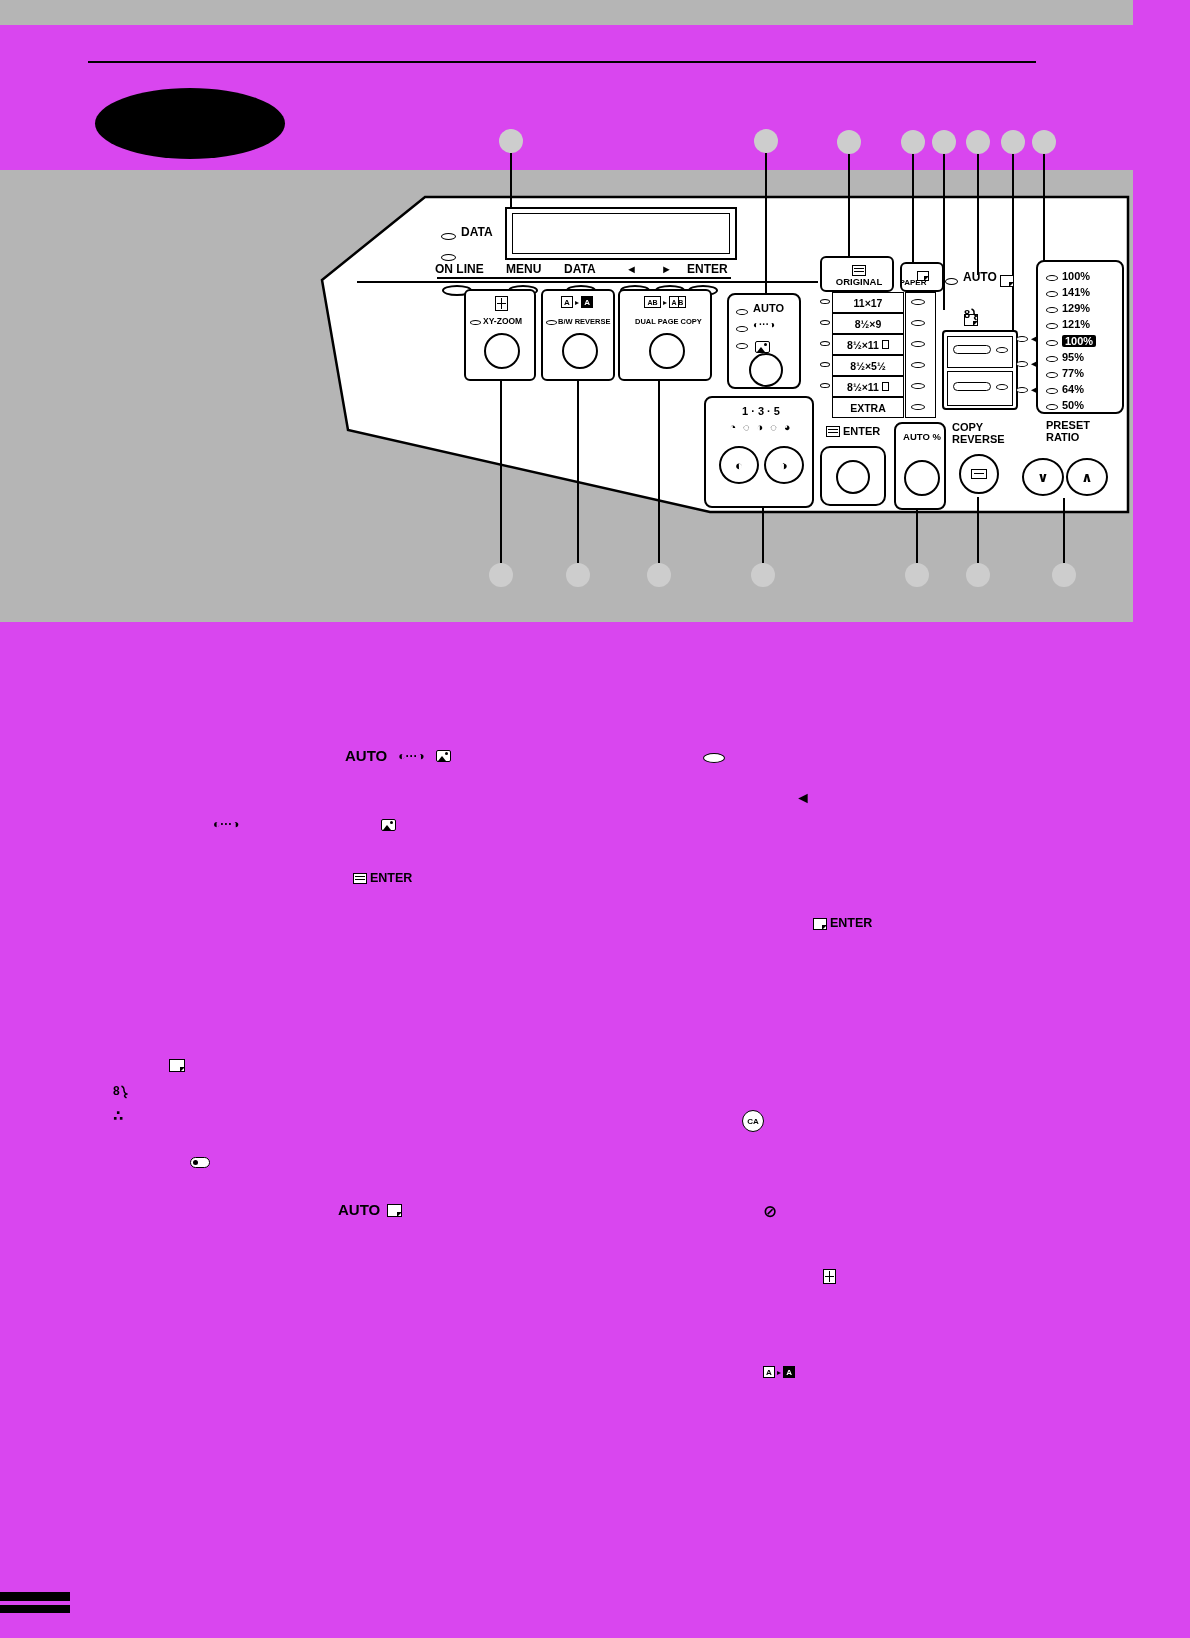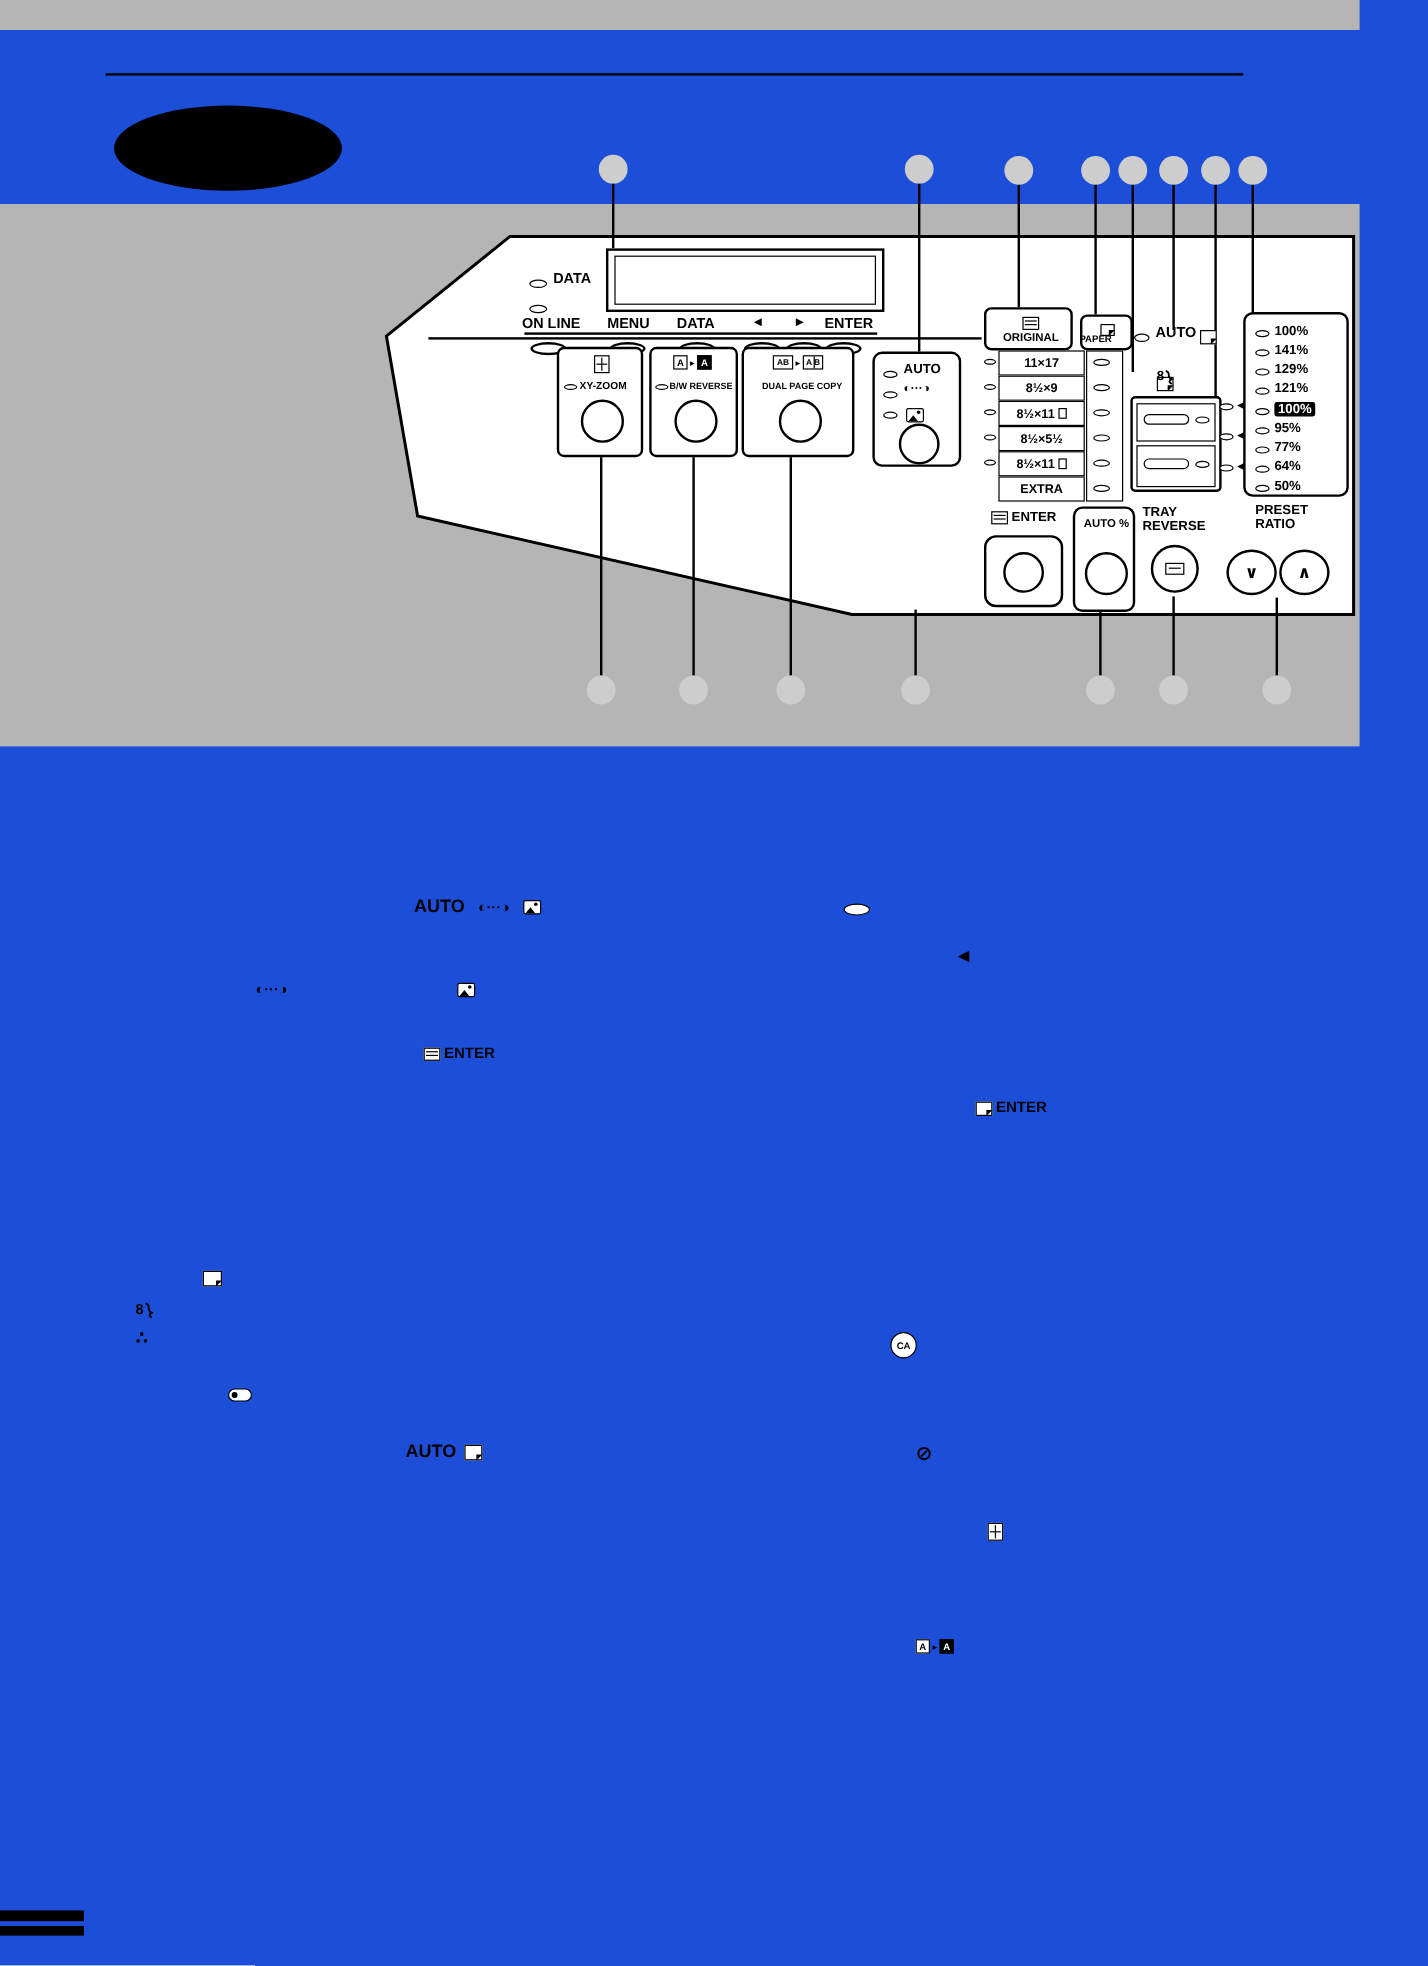--- a/index.html
+++ b/index.html
@@ -1,16 +1,16 @@
 <!DOCTYPE html>
 <html><head>
 <meta charset="utf-8">
 <style>
   html,body{margin:0;padding:0;background:#fff;}
-  .page{position:relative;width:1190px;height:1638px;background:#1d4ed8;overflow:hidden;
+  .page{position:relative;width:1190px;height:1638px;background:#d946ef;overflow:hidden;
         font-family:"Liberation Sans","DejaVu Sans",sans-serif;color:#000;}
   .abs{position:absolute;box-sizing:border-box;}
   .line{position:absolute;background:#000;}
   .oval{position:absolute;border:2px solid #000;border-radius:50%;background:#fff;box-sizing:border-box;}
   .oval.thin{border-width:1.5px;}
   .box{position:absolute;border:2px solid #000;border-radius:8px;background:#fff;box-sizing:border-box;}
   .circ{position:absolute;border:2px solid #000;border-radius:50%;background:#fff;box-sizing:border-box;
         display:flex;align-items:center;justify-content:center;font-weight:bold;}
   .callout{position:absolute;width:24px;height:24px;border-radius:50%;background:#cdcdcd;}
   .lbl{position:absolute;font-weight:bold;white-space:nowrap;line-height:1.1;}
@@ -142,20 +142,26 @@
     <span class="oval thin" style="left:7px;top:14px;width:12px;height:6px;"></span>
     <div class="lbl" style="left:24px;top:7px;font-size:11px;">AUTO</div>
     <span class="oval thin" style="left:7px;top:31px;width:12px;height:6px;"></span>
     <div class="lbl" style="left:24px;top:24px;font-size:10px;">◐···◑</div>
     <span class="oval thin" style="left:7px;top:48px;width:12px;height:6px;"></span>
     <span class="photo-icon abs" style="left:26px;top:44px;"></span>
     <span class="circ" style="left:20px;top:58px;width:34px;height:34px;"></span>
   </div>
 
   
+  <div class="box" style="left:704px;top:396px;width:110px;height:112px;">
+    <div class="lbl ctr" style="left:0;top:7px;width:110px;font-size:11px;">1 · 3 · 5</div>
+    <div class="lbl ctr" style="left:0;top:23px;width:110px;font-size:11px;letter-spacing:2px;">◔ ◌ ◑ ◌ ◕</div>
+    <span class="circ" style="left:13px;top:48px;width:40px;height:38px;font-size:13px;">◐</span>
+    <span class="circ" style="left:58px;top:48px;width:40px;height:38px;font-size:13px;">◑</span>
+  </div>
 
   
   <div class="box" style="left:820px;top:256px;width:74px;height:36px;border-radius:6px;">
     <span class="book-icon abs" style="left:30px;top:4px;"></span>
     <div class="lbl ctr" style="left:0;top:19px;width:74px;font-size:9.5px;">ORIGINAL</div>
   </div>
   <div class="box" style="left:900px;top:262px;width:44px;height:30px;border-radius:6px;">
     <span class="page-icon abs" style="left:15px;top:3px;width:12px;height:10px;"></span>
     <div class="lbl ctr" style="left:0;top:15px;width:22px;font-size:8px;">PAPER</div>
   </div>
@@ -263,21 +269,21 @@
   </div>
 
   
   <div class="box" style="left:894px;top:422px;width:52px;height:88px;">
     <div class="lbl ctr" style="left:0;top:8px;width:52px;font-size:9.5px;">AUTO %</div>
     <span class="circ" style="left:8px;top:36px;width:36px;height:36px;"></span>
   </div>
 
   
   <div class="lbl" style="left:952px;top:421px;font-size:11px;">
-    <div>TRAY</div>
+    <div>COPY</div>
     <div>REVERSE</div>
   </div>
   <span class="circ" style="left:959px;top:454px;width:40px;height:40px;">
     <span class="tray-glyph"></span>
   </span>
 
   
   <div class="lbl" style="left:1046px;top:419px;font-size:11px;">
     <div>PRESET</div>
     <div>RATIO</div>

